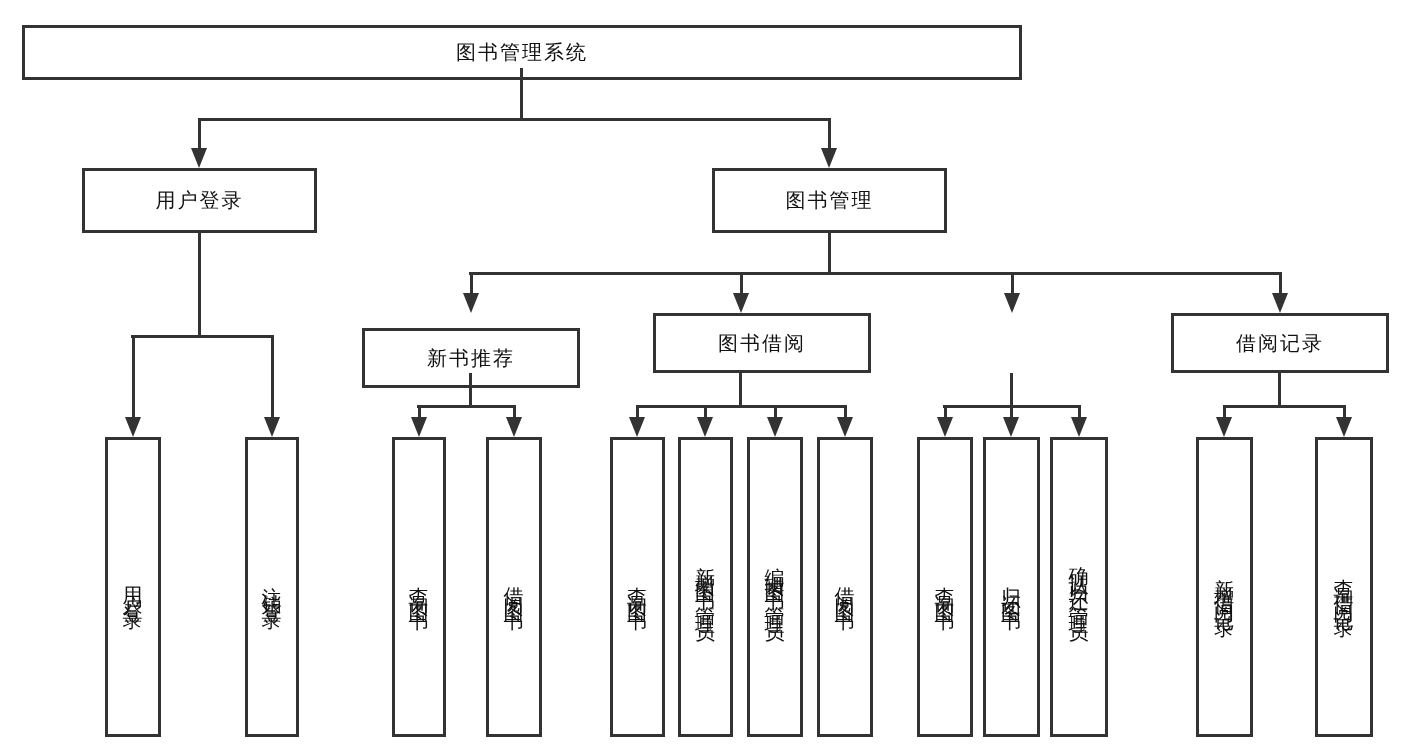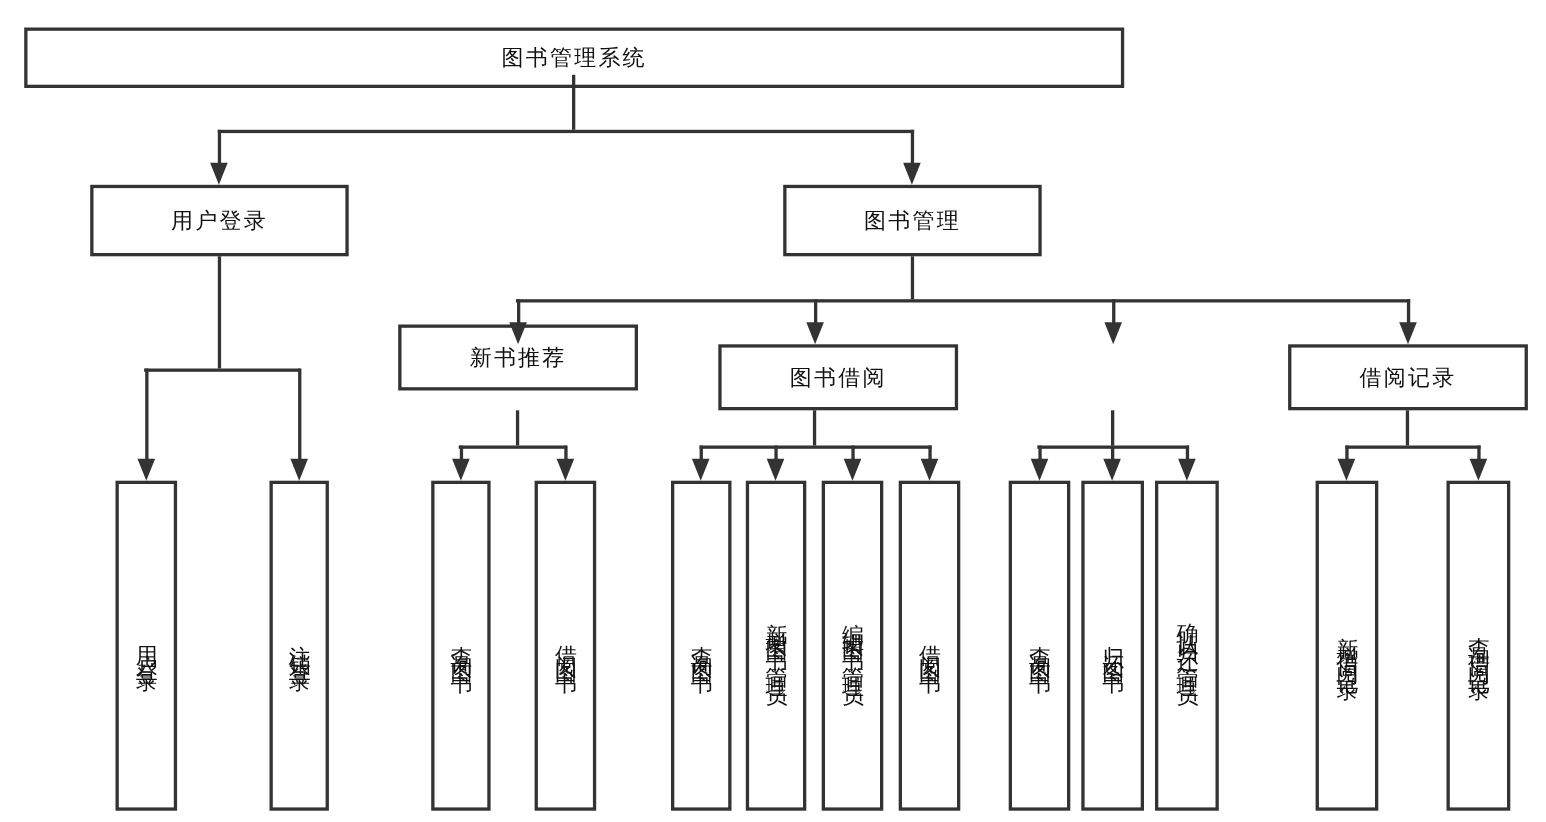--- a/index.html
+++ b/index.html
@@ -72,21 +72,21 @@
     <span class="hlabel">图书管理系统</span>
   </div>
 
   <div class="box" style="left:82px;top:168px;width:235px;height:65px;">
     <span class="hlabel">用户登录</span>
   </div>
   <div class="box" style="left:712px;top:168px;width:235px;height:65px;">
     <span class="hlabel">图书管理</span>
   </div>
 
-  <div class="box" style="left:362px;top:295px;width:218px;height:60px;text-align:right;">
+  <div class="box" style="left:362px;top:328px;width:218px;height:60px;text-align:right;">
     <span class="hlabel">新书推荐</span>
   </div>
   <div class="box" style="left:653px;top:313px;width:218px;height:60px;">
     <span class="hlabel">图书借阅</span>
   </div>
   <div class="box" style="left:1171px;top:313px;width:218px;height:60px;">
     <span class="hlabel">借阅记录</span>
   </div>
 
   <div class="box" style="left:105px;top:437px;width:56px;height:300px;">

